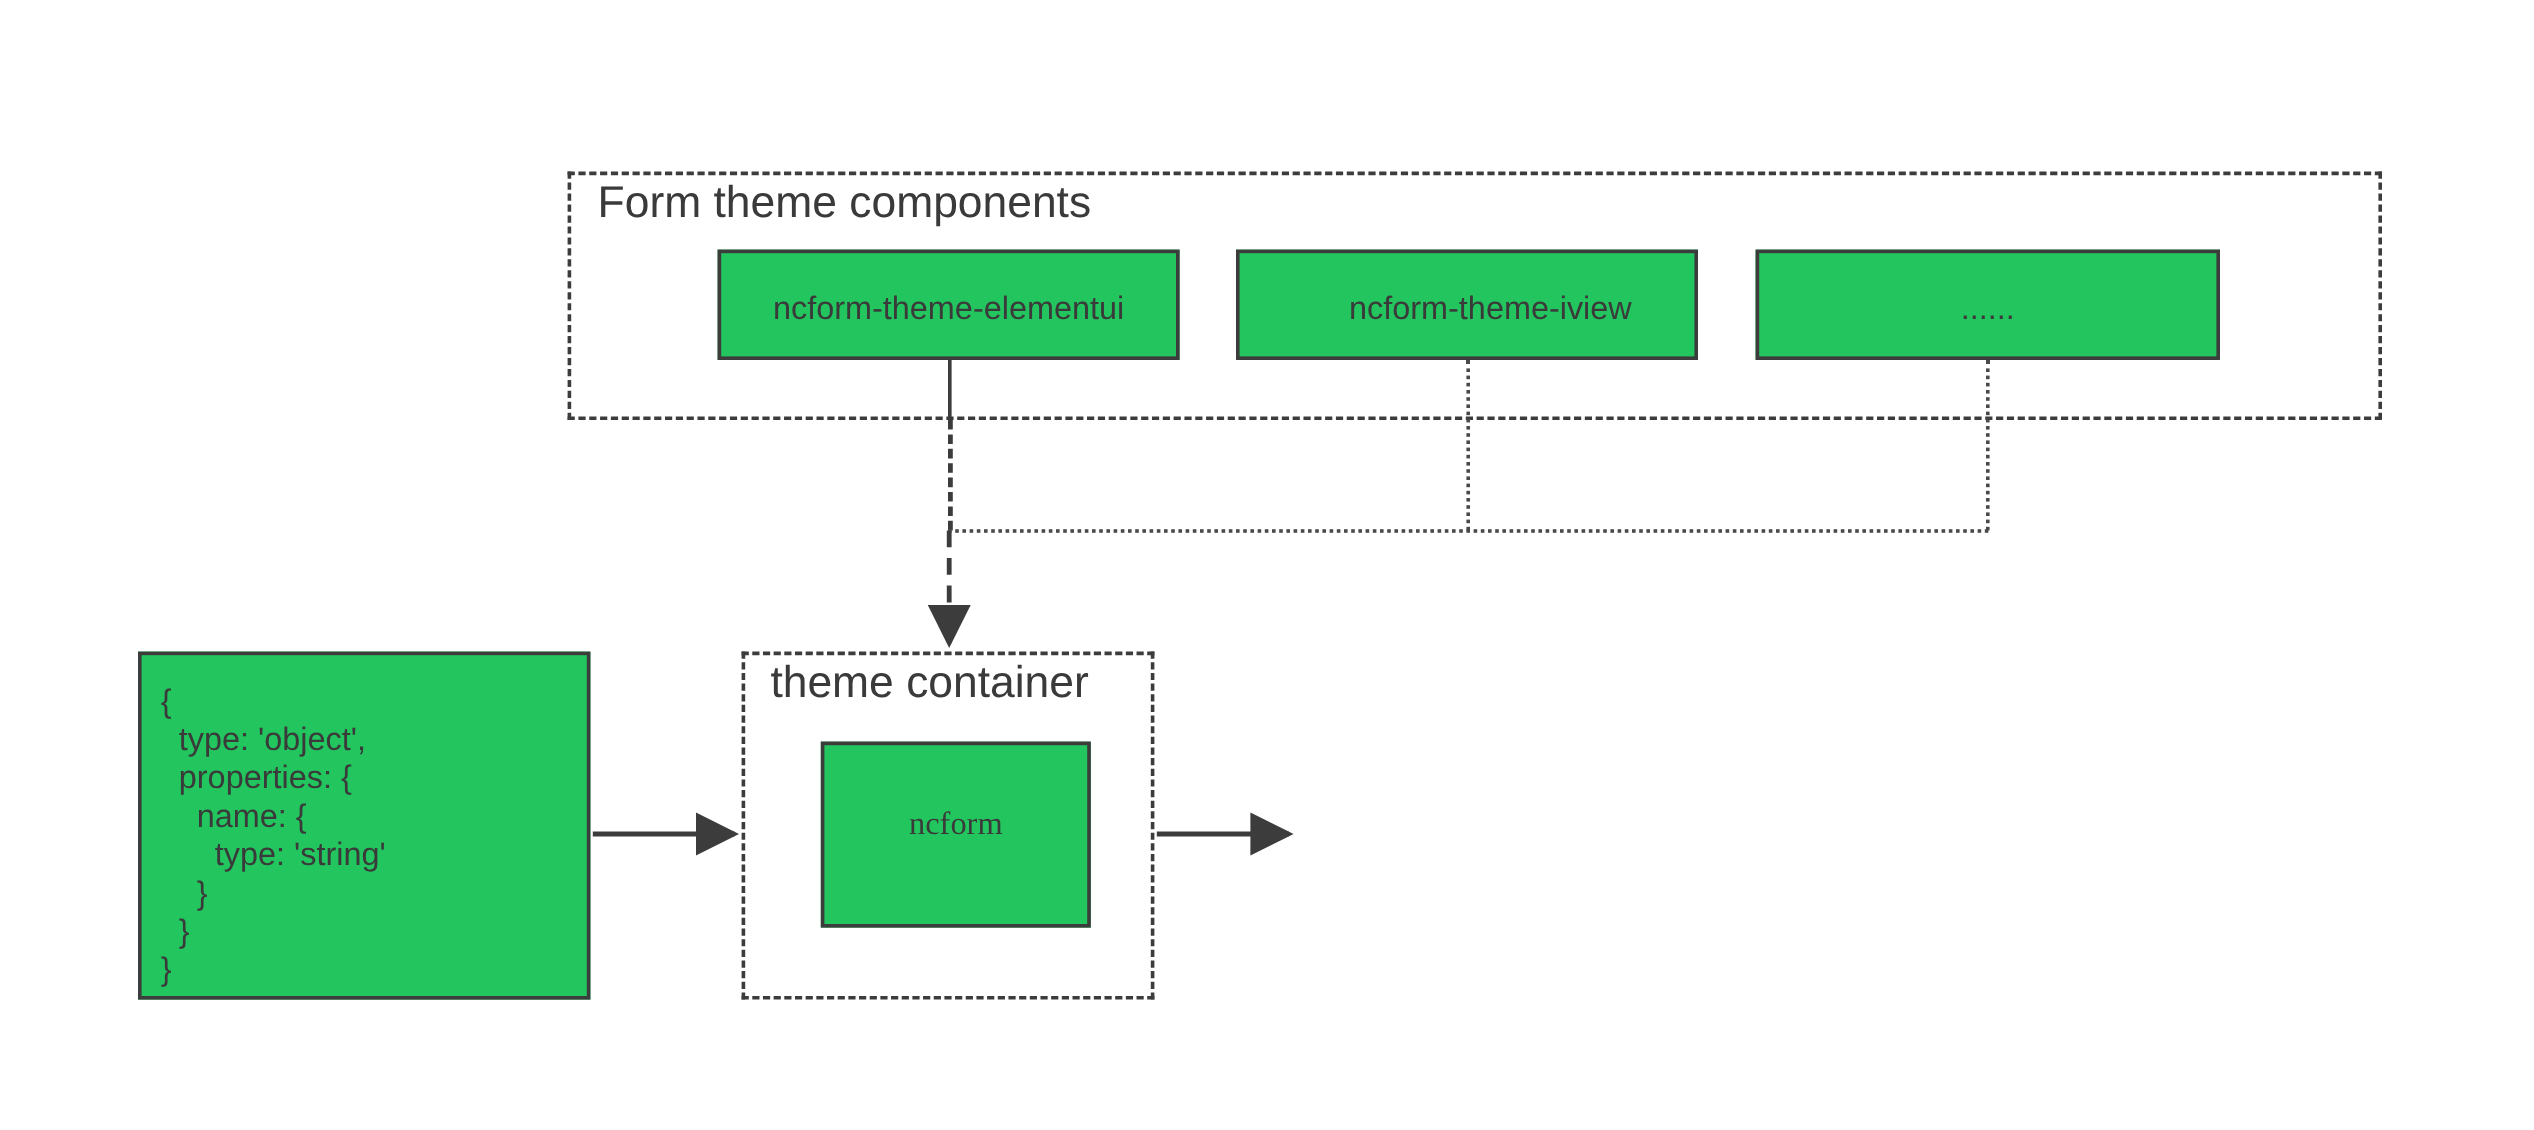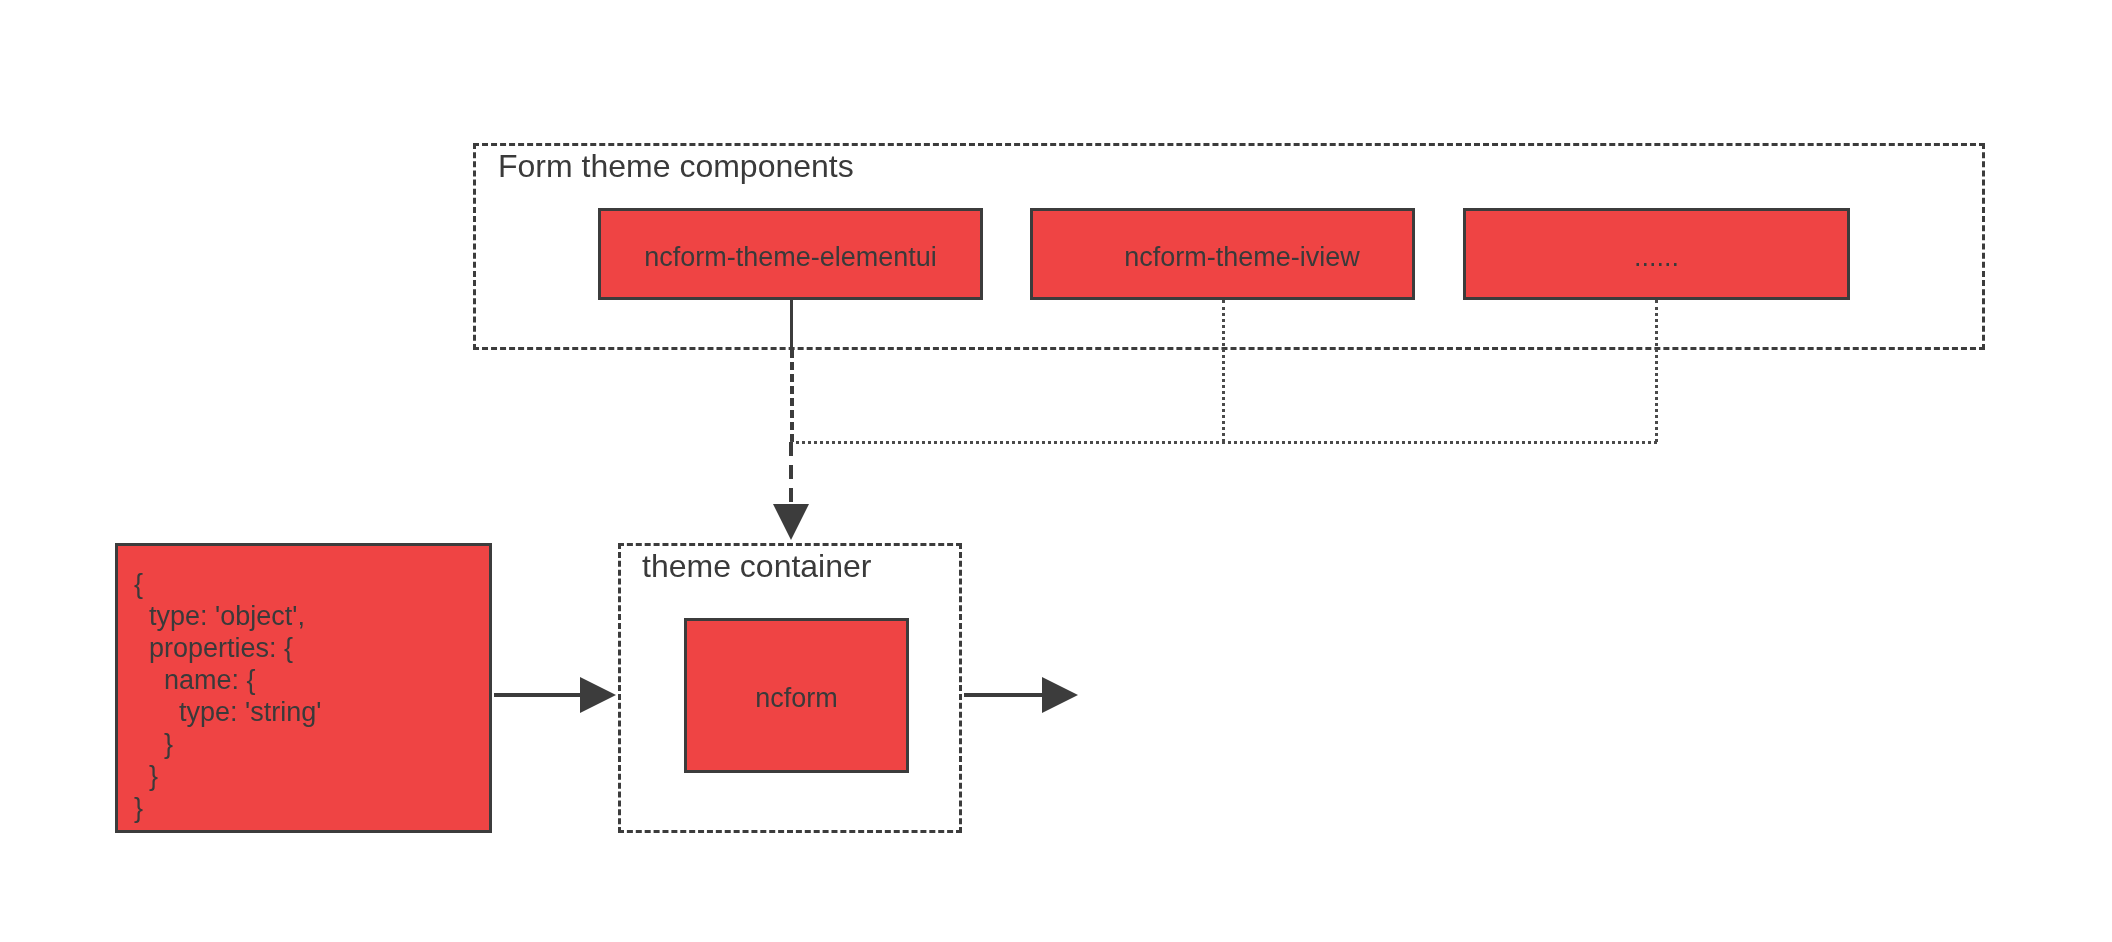--- a/index.html
+++ b/index.html
@@ -15,21 +15,21 @@
     position: relative;
     width: 2112px;
     height: 942px;
     background: #ffffff;
     overflow: hidden;
   }
 
   
   .solid-box {
     position: absolute;
-    background: #ef4444;
+    background: #22c55e;
     border: 3px solid #3c3c3c;
     box-sizing: border-box;
   }
   .dashed-group {
     position: absolute;
     background: transparent;
     border: 3px dashed #3c3c3c;
     box-sizing: border-box;
   }
 
@@ -40,21 +40,21 @@
     text-align: center;
     color: #3a3a3a;
     font-size: 27px;
     line-height: 1;
     white-space: nowrap;
   }
 
   .group-title {
     position: absolute;
     color: #3a3a3a;
-    font-size: 32px;
+    font-size: 37px;
     line-height: 1;
     background: #ffffff;
     padding: 0 6px;
     white-space: nowrap;
   }
 
   
   .code-block {
     position: absolute;
     color: #3a3a3a;
@@ -150,21 +150,21 @@
     }
   }
 }</div>
   </div>
 
   <div class="dashed-group" style="left:618px; top:543px; width:344px; height:290px;"></div>
 
   <div class="group-title" style="left:636px; top:550px;">theme container</div>
 
   <div class="solid-box" style="left:684px; top:618px; width:225px; height:155px;">
-    <div class="box-label" style="top:64px;">ncform</div>
+    <div class="box-label" style="top:52px;font-family:Liberation Serif, serif;">ncform</div>
   </div>
 
 
   <svg class="svg-layer" viewBox="0 0 2112 942" xmlns="http://www.w3.org/2000/svg">
     <defs>
       <marker id="arrowhead-r" markerWidth="9" markerHeight="9" refX="8" refY="4.5" orient="auto" markerUnits="strokeWidth">
         <path d="M0,0 L9,4.5 L0,9 z" fill="#3c3c3c"></path>
       </marker>
       <marker id="arrowhead-d" markerWidth="9" markerHeight="9" refX="8" refY="4.5" orient="auto" markerUnits="strokeWidth">
         <path d="M0,0 L9,4.5 L0,9 z" fill="#3c3c3c"></path>

